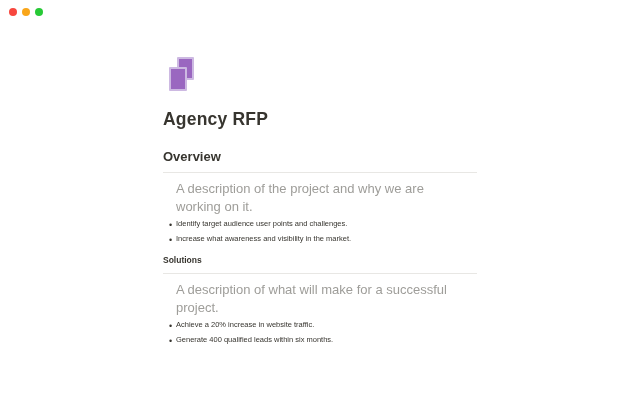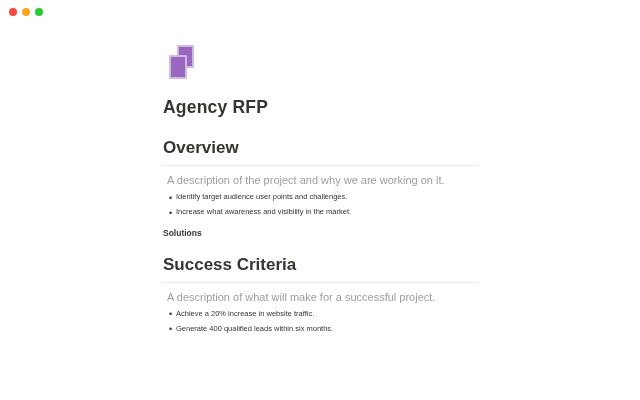--- a/index.html
+++ b/index.html
@@ -15,36 +15,36 @@
 
   
   .titlebar {
     position: absolute; top: 0; left: 0; right: 0; height: 24px;
     padding: 8px 0 0 9px;
     display: flex; gap: 5px; align-items: flex-start;
   }
   .tl { width: 8px; height: 8px; border-radius: 50%; display: inline-block; cursor: default; }
 
   
-  .content { position: absolute; left: 163px; top: 42px; width: 314px; }
+  .content { position: absolute; left: 163px; top: 54px; width: 314px; }
 
   
   .page-icon { position: relative; width: 40px; height: 36px; cursor: pointer; }
   .sq { position: absolute; border: 2px solid #CDB9E2; background: #9A67C0; border-radius: 1px; }
   .sq.back  { left: 14px; top: 3px;  width: 17px; height: 23px; }
   .sq.front { left: 6px;  top: 13px; width: 18px; height: 24px; }
 
   h1 {
     margin: 19px 0 0; font-size: 17.5px; line-height: 1.15;
     font-weight: 700; letter-spacing: 0.2px; color: #37352F;
   }
-  h2 { margin: 20px 0 0; font-size: 17px; line-height: 1.25; font-weight: 700; color: #37352F; }
+  h2 { margin: 20px 0 0; font-size: 13px; line-height: 1.25; font-weight: 700; color: #37352F; }
   h2.section-gap { margin-top: 15px; }
   hr.divider { margin: 7px 0 0; border: none; border-top: 1px solid #E8E7E4; height: 0; }
-  p.desc { margin: 7px 4px 0; font-size: 11px; line-height: 1.35; color: #9E9D99; }
+  p.desc { margin: 7px 13px 0; font-size: 13px; line-height: 1.35; color: #9E9D99; }
   h3 { margin: 10px 0 0; font-size: 8.5px; line-height: 1.3; font-weight: 700; color: #37352F; }
   ul.bullets { margin: 4px 0 0; padding: 0; list-style: none; }
   ul.bullets li {
     position: relative; margin: 0 0 4.5px; padding-left: 13px;
     font-size: 7.5px; line-height: 1.4; color: #37352F;
   }
   ul.bullets li::before {
     content: "\2022";
     position: absolute; left: 6px; top: -0.5px;
     font-size: 9px; color: #37352F;
@@ -72,21 +72,20 @@
   <hr class="divider">
   <p class="desc">A description of the project and why we are working on it.</p>
 
   <ul class="bullets">
     <li>Identify target audience user points and challenges.</li>
     <li>Increase what awareness and visibility in the market.</li>
   </ul>
 
   <h3>Solutions</h3>
 
-  <h2 class="section-gap">Success Criteria</h2>
   <hr class="divider">
   <p class="desc">A description of what will make for a successful project.</p>
 
   <ul class="bullets">
     <li>Achieve a 20% increase in website traffic.</li>
     <li>Generate 400 qualified leads within six months.</li>
   </ul>
 
 </div>
 

